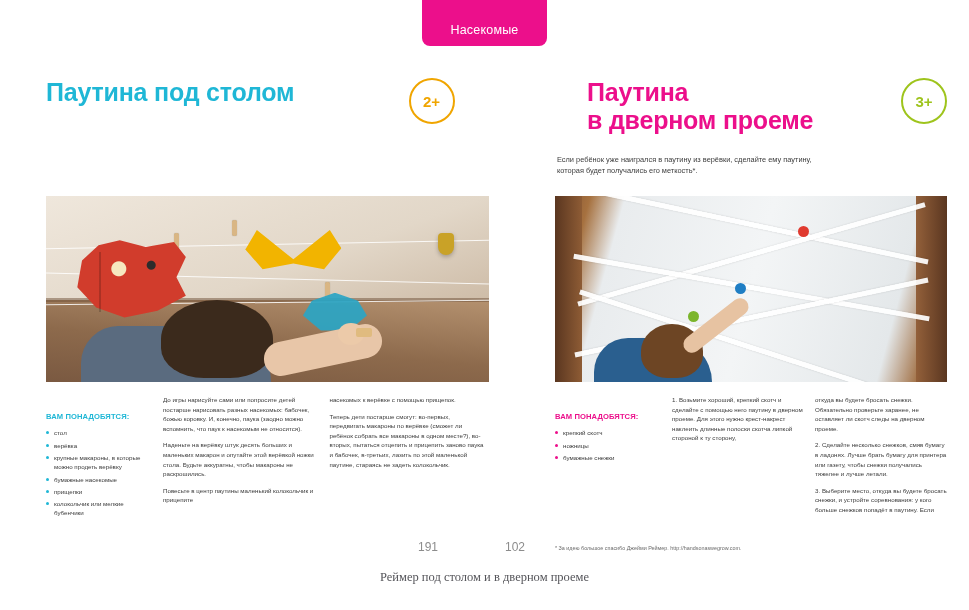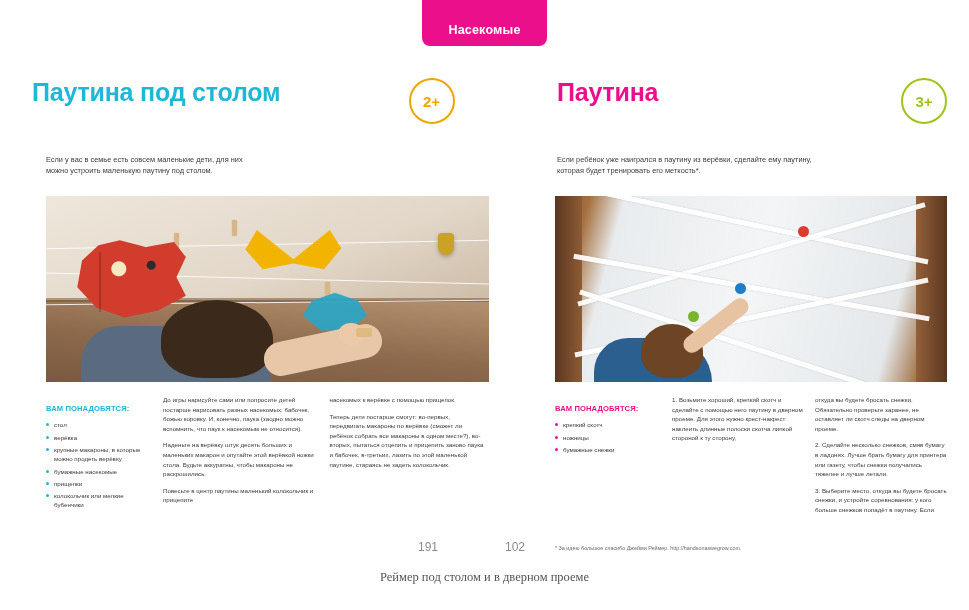--- a/index.html
+++ b/index.html
@@ -21,21 +21,21 @@
     display: flex;
     justify-content: center;
   }
   .section-tab {
     width: 125px;
     height: 46px;
     background: #ec0f8b;
     border-radius: 0 0 8px 8px;
     color: #ffffff;
     font-size: 12.5px;
-    font-weight: bold;
+    font-weight: normal;
     display: flex;
     align-items: flex-end;
     justify-content: center;
     padding-bottom: 9px;
     letter-spacing: .2px;
   }
 
   
   .spread {
     position: absolute;
@@ -51,21 +51,21 @@
   }
   .page-inner {
     position: absolute;
     left: 0; right: 0; top: 0; bottom: 0;
   }
 
   
   .head-row {
     position: absolute;
     top: 78px;
-    left: 32px;
+    left: 46px;
     right: 30px;
     display: flex;
     align-items: flex-start;
     justify-content: space-between;
   }
 
   h1 {
     margin: 0;
     font-size: 25px;
     line-height: 1.12;
@@ -240,21 +240,21 @@
   .need {
     position: absolute;
     width: 108px;
     font-size: 6.2px;
     line-height: 1.5;
     color: #3b3b3b;
   }
   .need-left { left: 46px; top: 395px; }
   .need-right { left: 555px; top: 395px; }
   .need h3 {
-    margin: 8px 0 6px 0;
+    margin: 16px 0 6px 0;
     font-size: 7.6px;
     font-weight: bold;
     letter-spacing: .1px;
   }
   .need-left h3 { color: #1fb7d6; }
   .need-right h3 { color: #ec0f8b; }
   .need ul { list-style: none; margin: 0; padding: 0; }
   .need li {
     position: relative;
     padding-left: 8px;
@@ -323,21 +323,20 @@
 <div class="spread">
 
   <div class="page page-left">
     <div class="page-inner">
 
       <div class="head-row">
         <h1 class="title-cyan">Паутина под столом</h1>
         <div class="age-badge">2+</div>
       </div>
 
-      <div class="intro intro-left">Если у вас в семье есть совсем маленькие дети, для них можно устроить маленькую паутину под столом.</div>
 
       <div class="photos photos-left">
         <div class="photo photo-main ph1">
           <div class="wall"></div>
           <div class="floor"></div>
           <div class="skirting"></div>
           <div class="string s1"></div>
           <div class="string s2"></div>
           <div class="string s3"></div>
           <div class="peg" style="left:29%;top:20%"></div>
@@ -392,28 +391,29 @@
 
     </div>
   </div>
 
   <div class="page page-right">
     <div class="page-inner"></div>
   </div>
 
 </div>
 
-<div class="head-row" style="left:557px;right:22px;width:auto;">
+<div class="head-row" style="left:587px;right:22px;width:auto;">
   <h1 class="title-pink">
     <span>Паутина</span><br>
+    <span>в дверном проеме</span>
   </h1>
   <div class="age-badge green">3+</div>
 </div>
 
-<div class="intro intro-right">Если ребёнок уже наигрался в паутину из верёвки, сделайте ему паутину, которая будет тренировать его меткость*.</div>
+<div class="intro intro-right">Если ребёнок уже наигрался в паутину из верёвки, сделайте ему паутину, которая будет получались его меткость*.</div>
 
 <div class="photos photos-right">
   <div class="photo ph3" style="flex:1 1 auto">
     <div class="frame-l"></div>
     <div class="frame-r"></div>
     <div class="tape" style="left:4%;width:92%;top:14%;transform:rotate(12deg)"></div>
     <div class="tape" style="left:4%;width:92%;top:30%;transform:rotate(-16deg)"></div>
     <div class="tape" style="left:4%;width:92%;top:48%;transform:rotate(10deg)"></div>
     <div class="tape" style="left:4%;width:92%;top:64%;transform:rotate(-12deg)"></div>
     <div class="tape" style="left:4%;width:92%;top:80%;transform:rotate(18deg)"></div>

